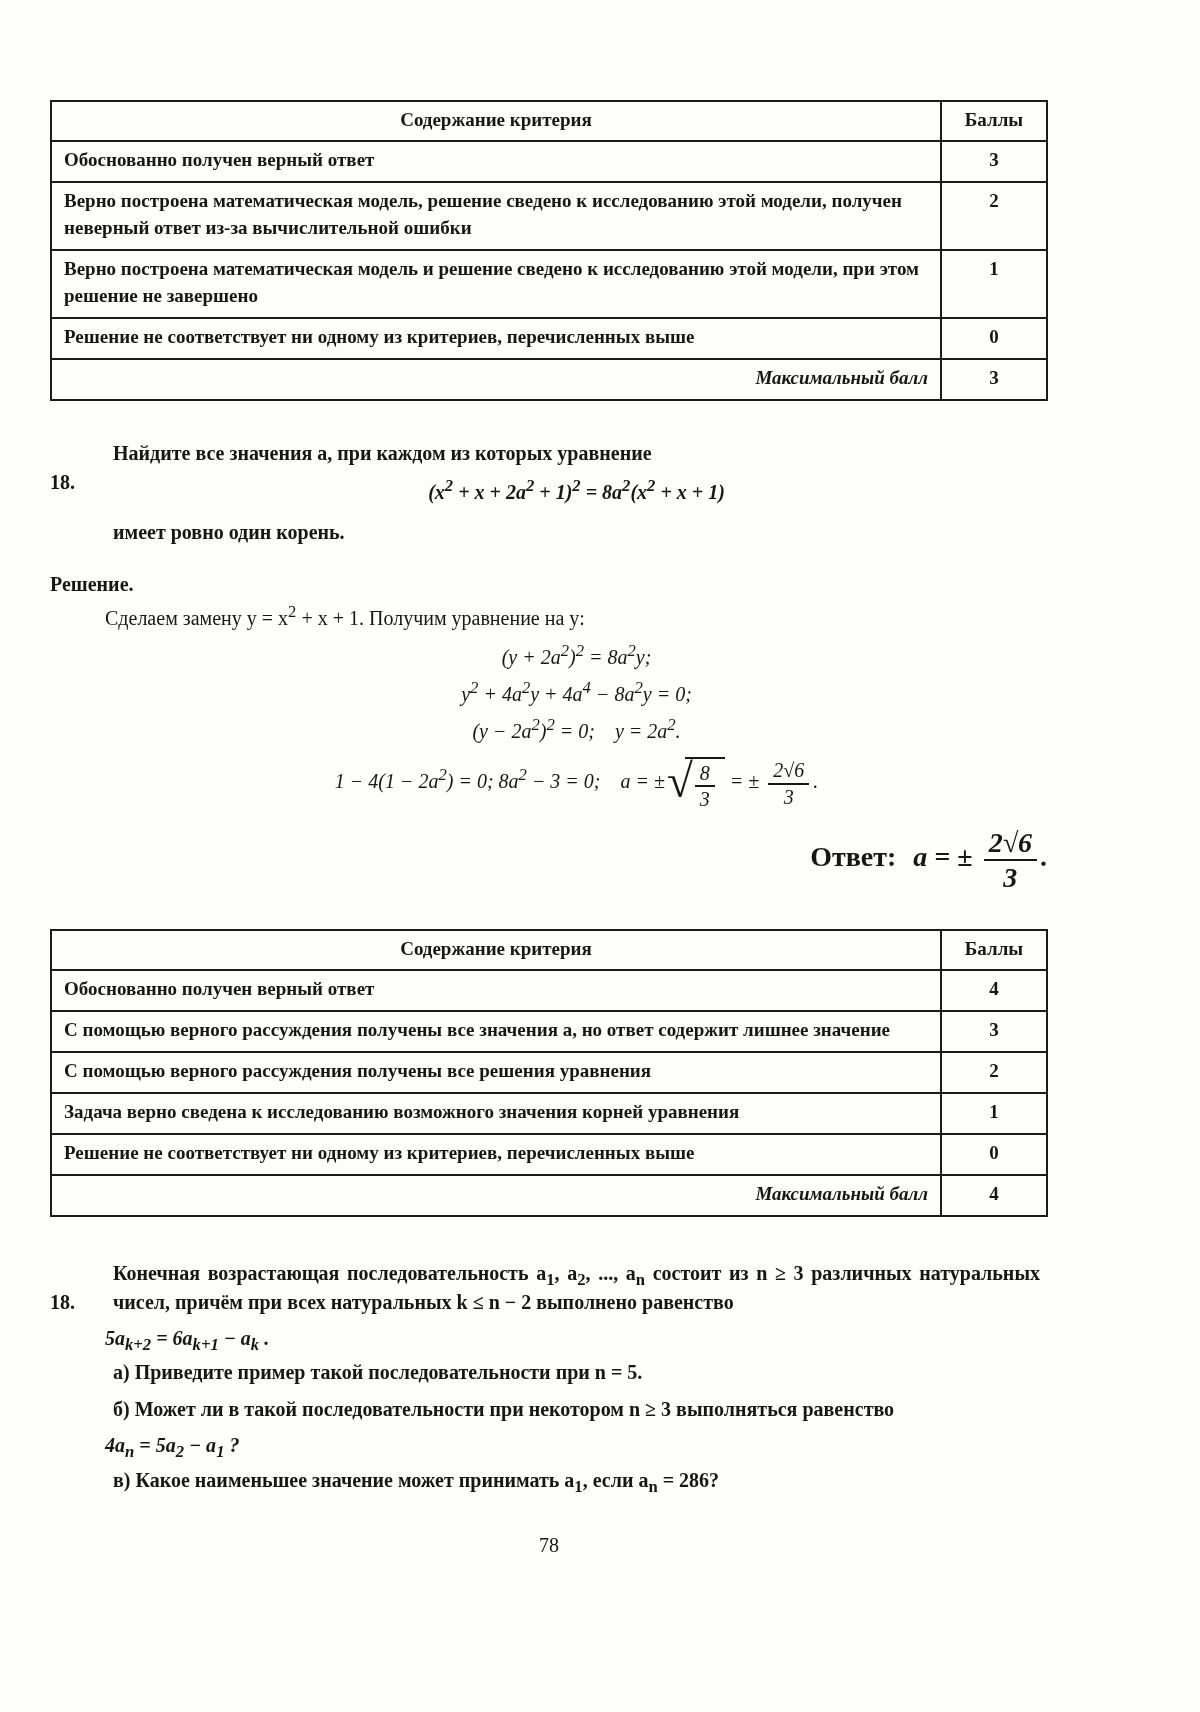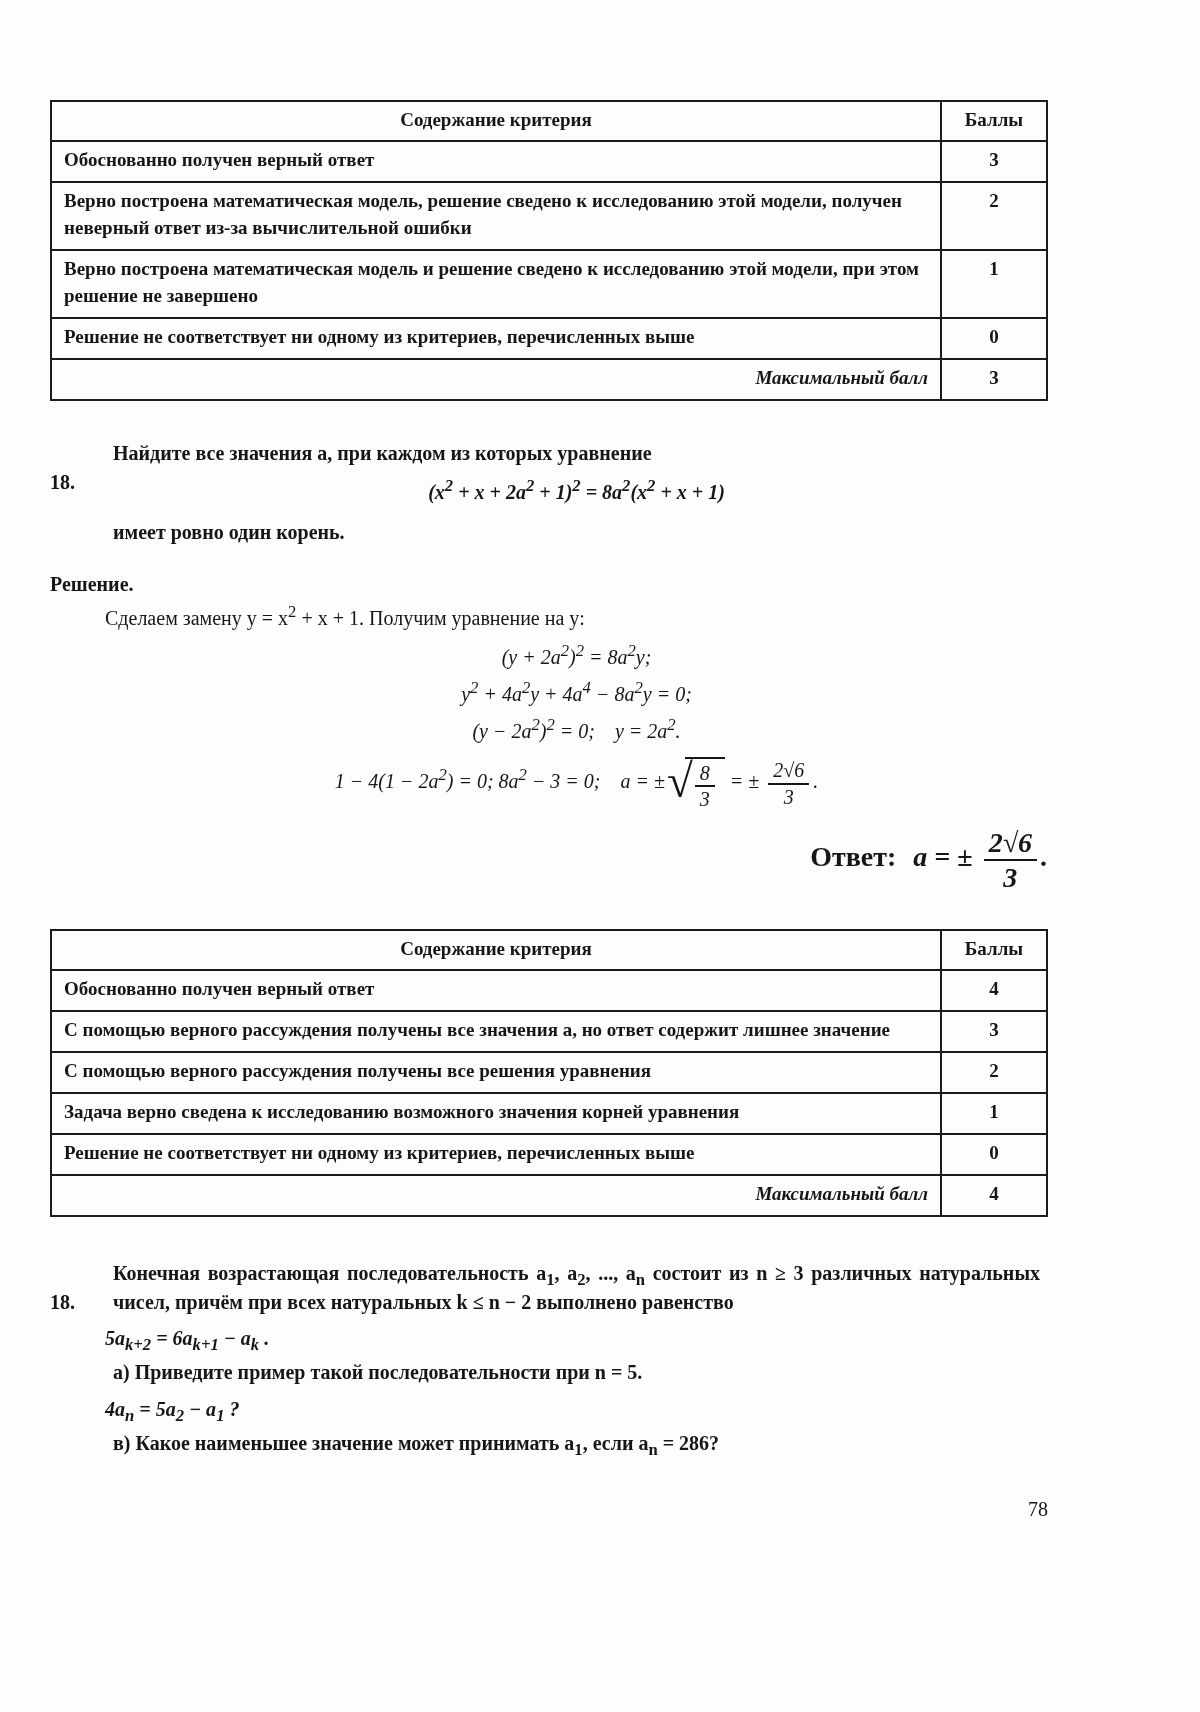--- a/index.html
+++ b/index.html
@@ -42,21 +42,21 @@
   .answer-math { font-style: italic; font-weight: 700; }
 
   
   .frac { display: inline-flex; flex-direction: column; vertical-align: middle; text-align: center; line-height: 1.12; margin: 0 4px; }
   .frac-num { display: block; border-bottom: 2px solid #161616; padding: 0 5px 1px; }
   .frac-den { display: block; padding: 1px 5px 0; }
   .sqrt { display: inline-flex; align-items: center; vertical-align: middle; margin-left: 2px; }
   .sqrt-sign { font-style: normal; font-weight: 400; font-size: 2.35em; line-height: 0.85; transform: translateY(-2px); }
   .sqrt-body { border-top: 2px solid #161616; margin-left: -8px; padding: 3px 6px 0 6px; }
 
-  .page-number { text-align: right; font-size: 20px; margin-top: 40px; }
+  .page-number { text-align: center; font-size: 20px; margin-top: 40px; }
   sup, sub { line-height: 0; }
 </style>
 </head>
 <body>
 
 <div class="page">
 
   <table class="criteria-table">
     <thead>
       <tr>
@@ -170,20 +170,21 @@
       </tr>
     </tbody>
   </table>
 
   <section class="problem" style="margin-top: 42px;">
     <div class="problem-number">18.</div>
     <div class="problem-body">
       <p class="problem-text">Конечная возрастающая последовательность a<sub>1</sub>, a<sub>2</sub>, ..., a<sub>n</sub> состоит из n ≥ 3 различных натуральных чисел, причём при всех натуральных k ≤ n − 2 выполнено равенство</p>
       <div class="formula-line">5a<sub>k+2</sub> = 6a<sub>k+1</sub> − a<sub>k</sub> .</div>
       <p class="problem-text" style="margin-top: 6px;">а) Приведите пример такой последовательности при n = 5.</p>
+      <p class="problem-text" style="margin-top: 4px;">б) Может ли в такой последовательности при некотором n ≥ 3 выполняться равенство</p>
       <div class="formula-line">4a<sub>n</sub> = 5a<sub>2</sub> − a<sub>1</sub> ?</div>
       <p class="problem-text" style="margin-top: 6px;">в) Какое наименьшее значение может принимать a<sub>1</sub>, если a<sub>n</sub> = 286?</p>
     </div>
   </section>
 
   <div class="page-number">78</div>
 
 </div>
 
 </body></html>

